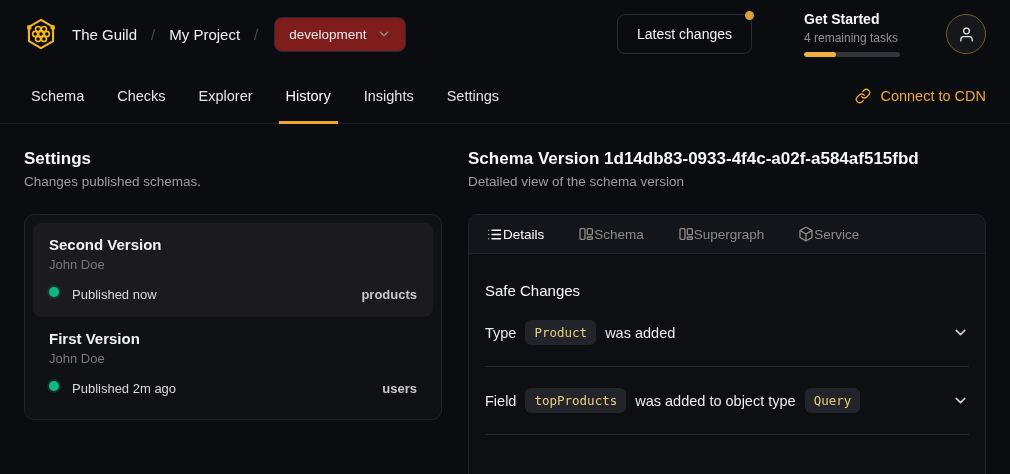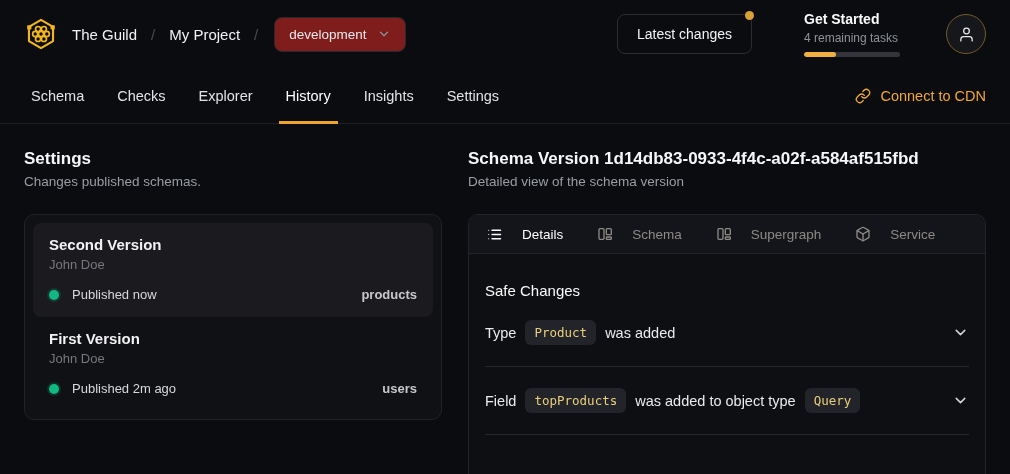--- a/index.html
+++ b/index.html
@@ -59,34 +59,34 @@
   .panel-title { font-size:17px; font-weight:700; color:#f6f7f8; line-height:1.25; }
   .panel-sub { font-size:13.5px; color:#9a9da3; margin-top:5px; }
 
   .versions-box {
     margin-top:25px; background:#101114; border:1px solid #202227; border-radius:10px; padding:8px;
   }
   .version-card { padding:13px 16px 15px; border-radius:8px; cursor:pointer; }
   .version-card.selected { background:#1b1b1f; }
   .v-name { font-size:15px; font-weight:600; color:#f2f2f4; }
   .v-author { font-size:13px; color:#76787d; margin-top:4px; }
-  .v-meta { display:flex; align-items:center; margin-top:15px; }
+  .v-meta { display:flex; align-items:flex-start; margin-top:15px; }
   .v-dot { width:10px; height:10px; border-radius:50%; background:#10b981; box-shadow:0 0 0 2px rgba(16,185,129,.18); margin-right:13px; flex:none; }
   .v-status { font-size:13px; color:#d7d8da; }
   .v-service { margin-left:auto; font-size:13px; font-weight:700; color:#c7c8cc; }
 
   .detail-box {
     margin-top:25px; border:1px solid #23252a; border-radius:10px; height:312px;
     background:#0d0f13; overflow:hidden;
   }
   .detail-tabs {
     display:flex; align-items:center; gap:34px; height:39px; padding:0 17px;
     background:#14151a; border-bottom:1px solid #222428;
   }
-  .d-tab { display:flex; align-items:center; gap:19px; font-size:13.5px; color:#8d8a85; cursor:pointer; }
+  .d-tab { display:flex; align-items:center; gap:0; font-size:13.5px; color:#8d8a85; cursor:pointer; }
   .d-tab.active { color:#ffffff; }
   .d-tab .t-icon { flex:none; }
 
   .detail-content { padding:8px 16px 0; }
   .section-title { font-size:15px; font-weight:400; color:#fafafb; margin-top:20px; }
   .change-row { display:flex; align-items:center; padding:21px 0; border-bottom:1px solid #26272c; margin-right:0; }
   .change-text { font-size:14.5px; color:#eaebed; }
   .code-badge {
     font-family:"DejaVu Sans Mono", monospace; font-size:12.5px; color:#e9cf7d;
     background:#232429; border-radius:6px; padding:5px 9px; margin:0 9px;

